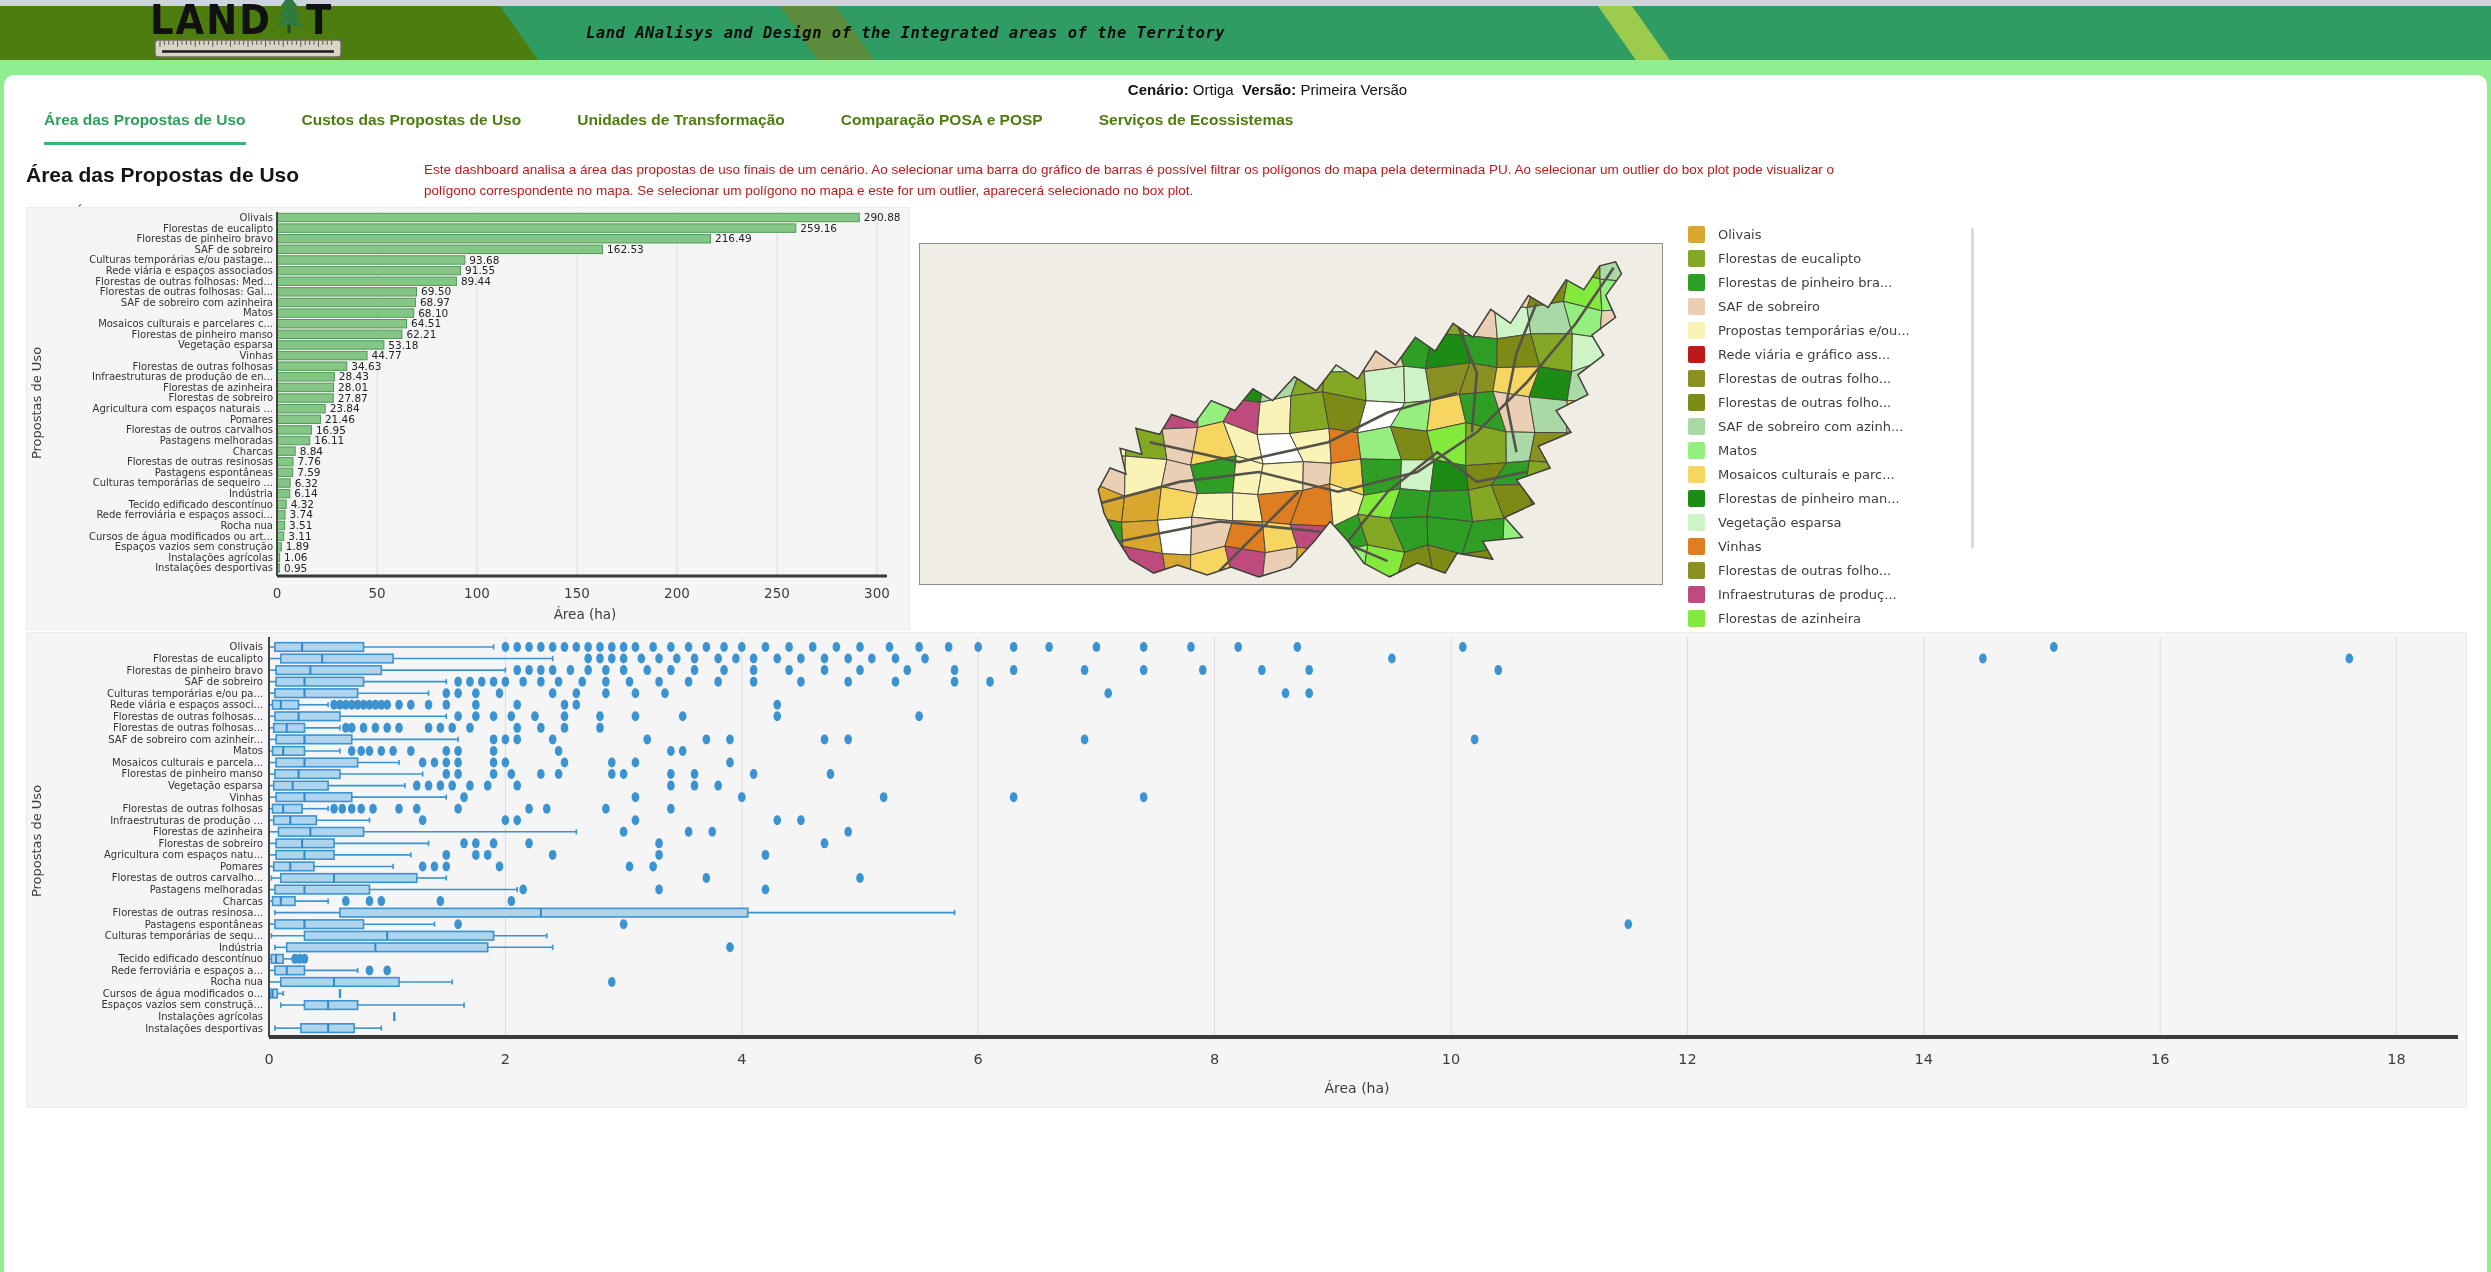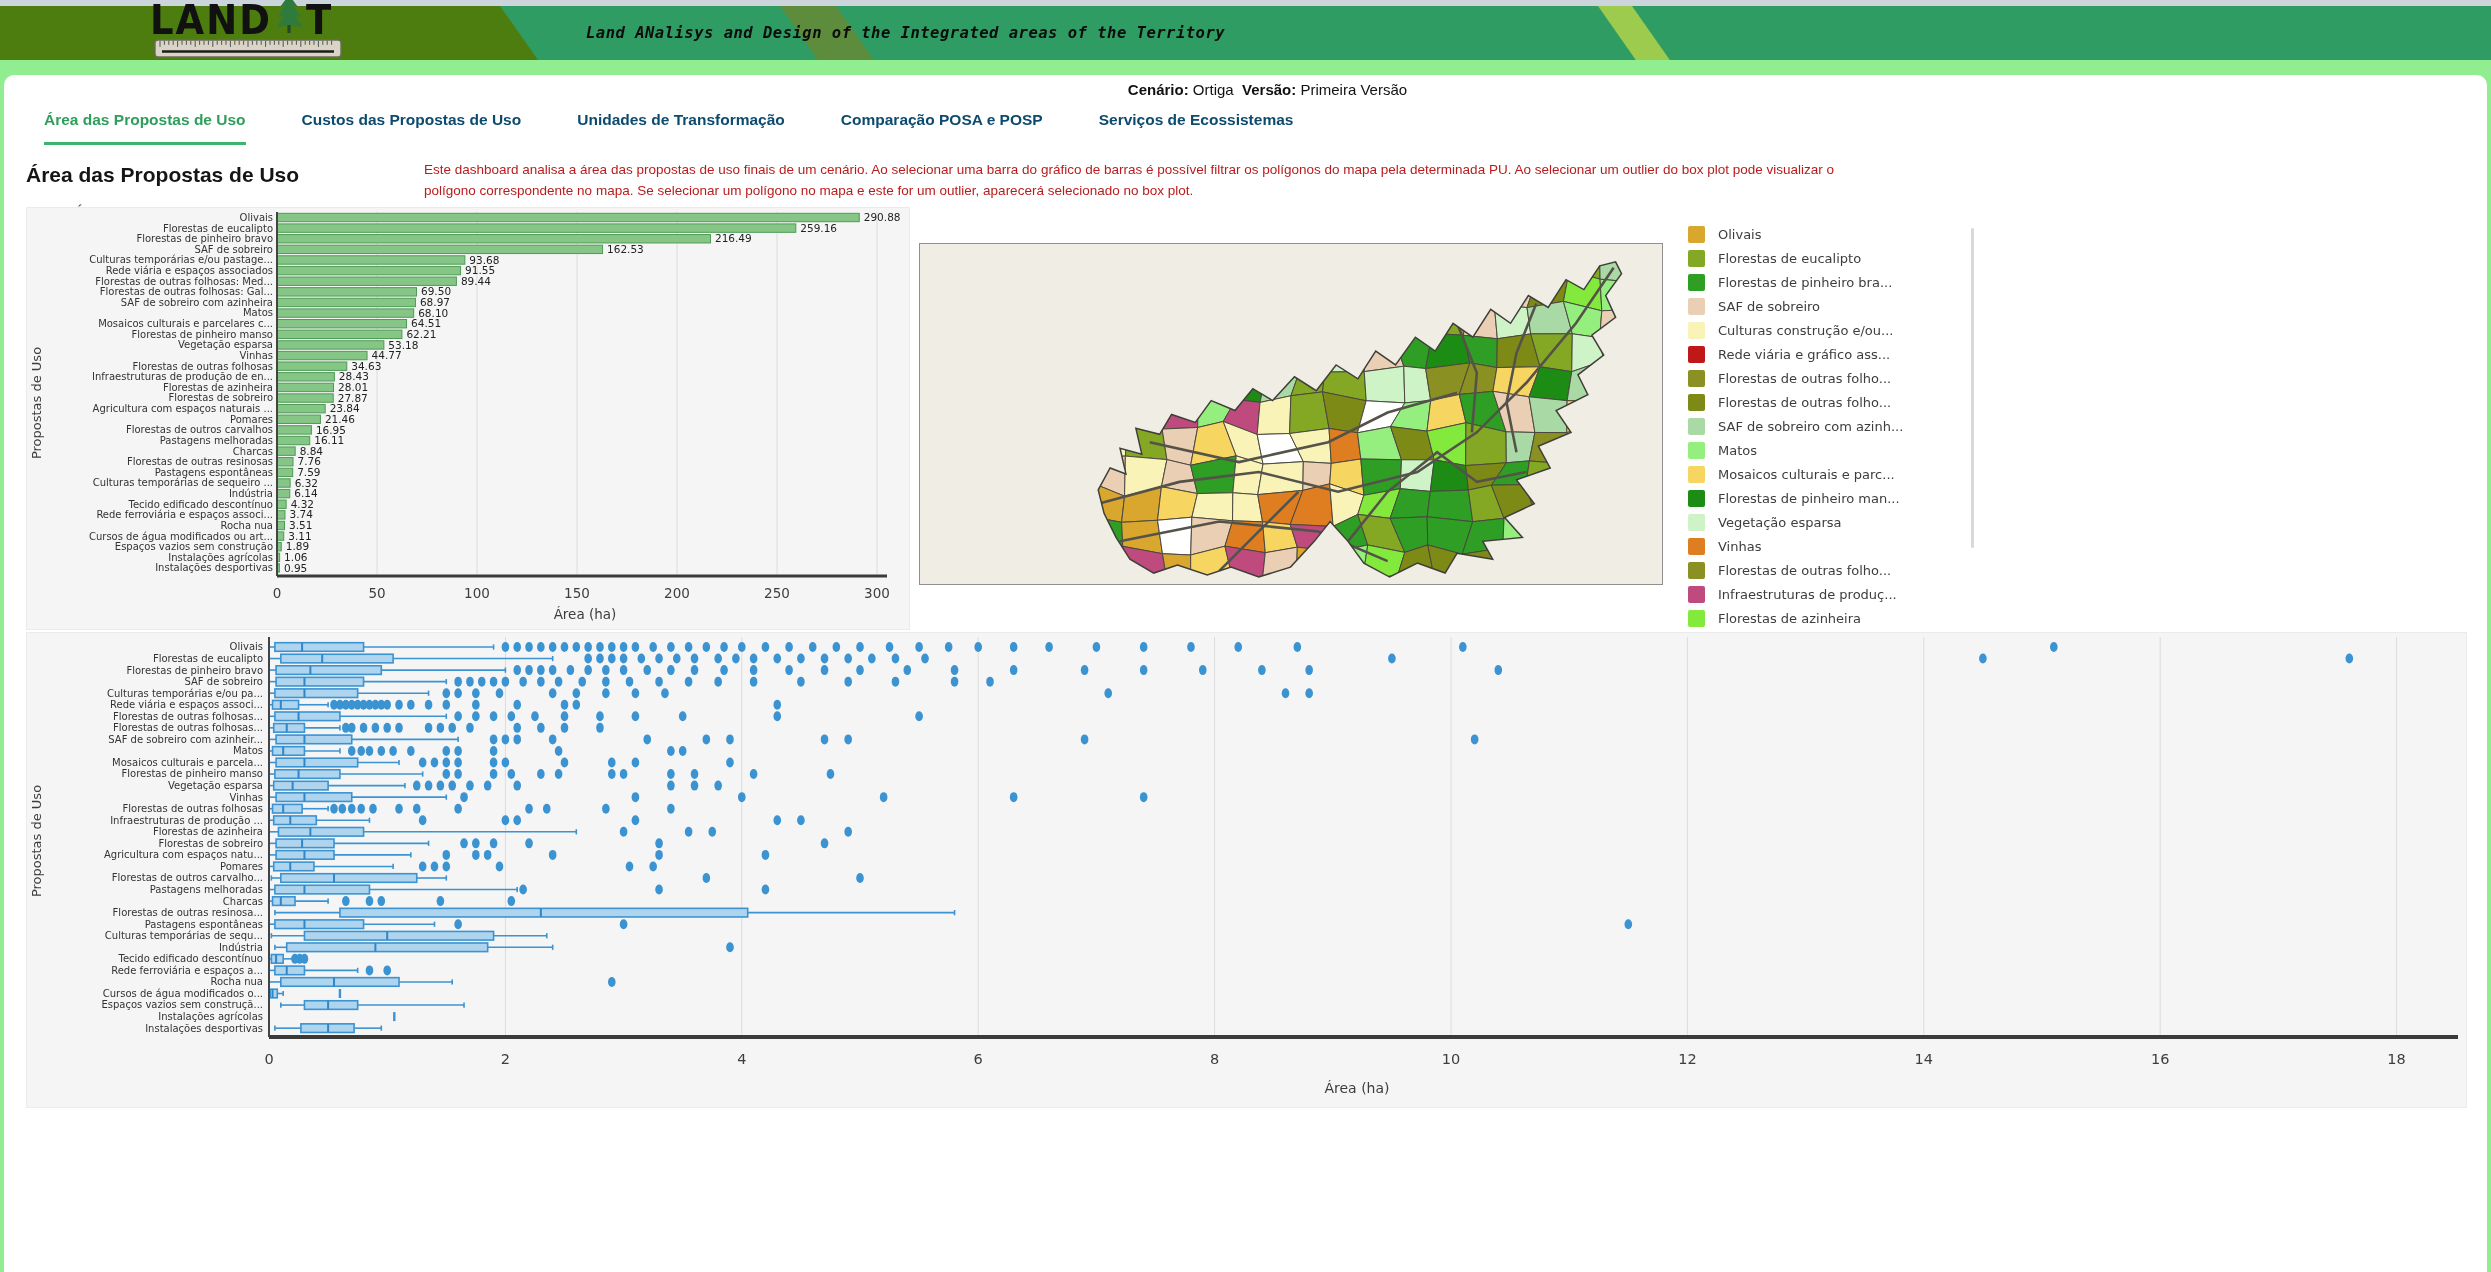--- a/index.html
+++ b/index.html
@@ -27,21 +27,21 @@
   .logo-row{display:flex;align-items:flex-end;justify-content:flex-start;height:38px;}
   .logo-txt{font-family:"DejaVu Sans",sans-serif;font-weight:800;font-size:37px;line-height:34px;
             letter-spacing:2px;color:#111;transform:scaleY(1.08);}
   
   .frame{position:absolute;left:0;top:60px;width:100%;height:1212px;background:#90EE90;}
   .card{position:absolute;left:4px;right:4px;top:15px;bottom:0;background:#fff;
         border-radius:10px 10px 0 0;}
   .scenario{position:absolute;left:0;top:6px;width:100%;text-align:center;font-size:15px;color:#111;padding-left:22px;}
   .scenario b{font-weight:bold;}
   .tabs{position:absolute;left:40px;top:36px;display:flex;gap:56px;}
-  .tab{font-size:15.5px;font-weight:bold;color:#0c4a6e;padding-bottom:13px;cursor:pointer;white-space:nowrap;}
+  .tab{font-size:15.5px;font-weight:bold;color:#4d7c0f;padding-bottom:13px;cursor:pointer;white-space:nowrap;}
   .tab.active{color:#2E9E5B;border-bottom:3px solid #3CB371;}
   .sec-title{position:absolute;left:22px;top:88px;font-size:21px;font-weight:bold;color:#151515;}
   .sec-total{position:absolute;left:22px;top:130px;font-size:16px;color:#701a75;margin-left:48px;}
   .sec-desc{position:absolute;left:420px;top:85px;width:1450px;font-size:13.5px;line-height:1.55;color:#b91c1c;}
   .panel{position:absolute;background:#F5F5F5;border:1px solid #ebebeb;}
   #bar-panel{left:22px;top:132px;width:882px;height:421px;}
   #box-panel{left:22px;top:557px;width:2439px;height:474px;}
   #map-box{position:absolute;left:915px;top:168px;width:742px;height:340px;
            background:#EFEDE4;border:1.5px solid #8f8f8f;}
   
@@ -557,21 +557,21 @@
             <div class="lg-item">
               <span class="lg-swatch" style="background: rgb(46, 158, 36);"></span>
               <span class="lg-label">Florestas de pinheiro bra...</span>
             </div>
             <div class="lg-item">
               <span class="lg-swatch" style="background: rgb(234, 207, 180);"></span>
               <span class="lg-label">SAF de sobreiro</span>
             </div>
             <div class="lg-item">
               <span class="lg-swatch" style="background: rgb(250, 243, 184);"></span>
-              <span class="lg-label">Culturas construção e/ou...</span>
+              <span class="lg-label">Propostas temporárias e/ou...</span>
             </div>
             <div class="lg-item">
               <span class="lg-swatch" style="background: rgb(192, 24, 24);"></span>
               <span class="lg-label">Rede viária e gráfico ass...</span>
             </div>
             <div class="lg-item">
               <span class="lg-swatch" style="background: rgb(138, 144, 33);"></span>
               <span class="lg-label">Florestas de outras folho...</span>
             </div>
             <div class="lg-item">

